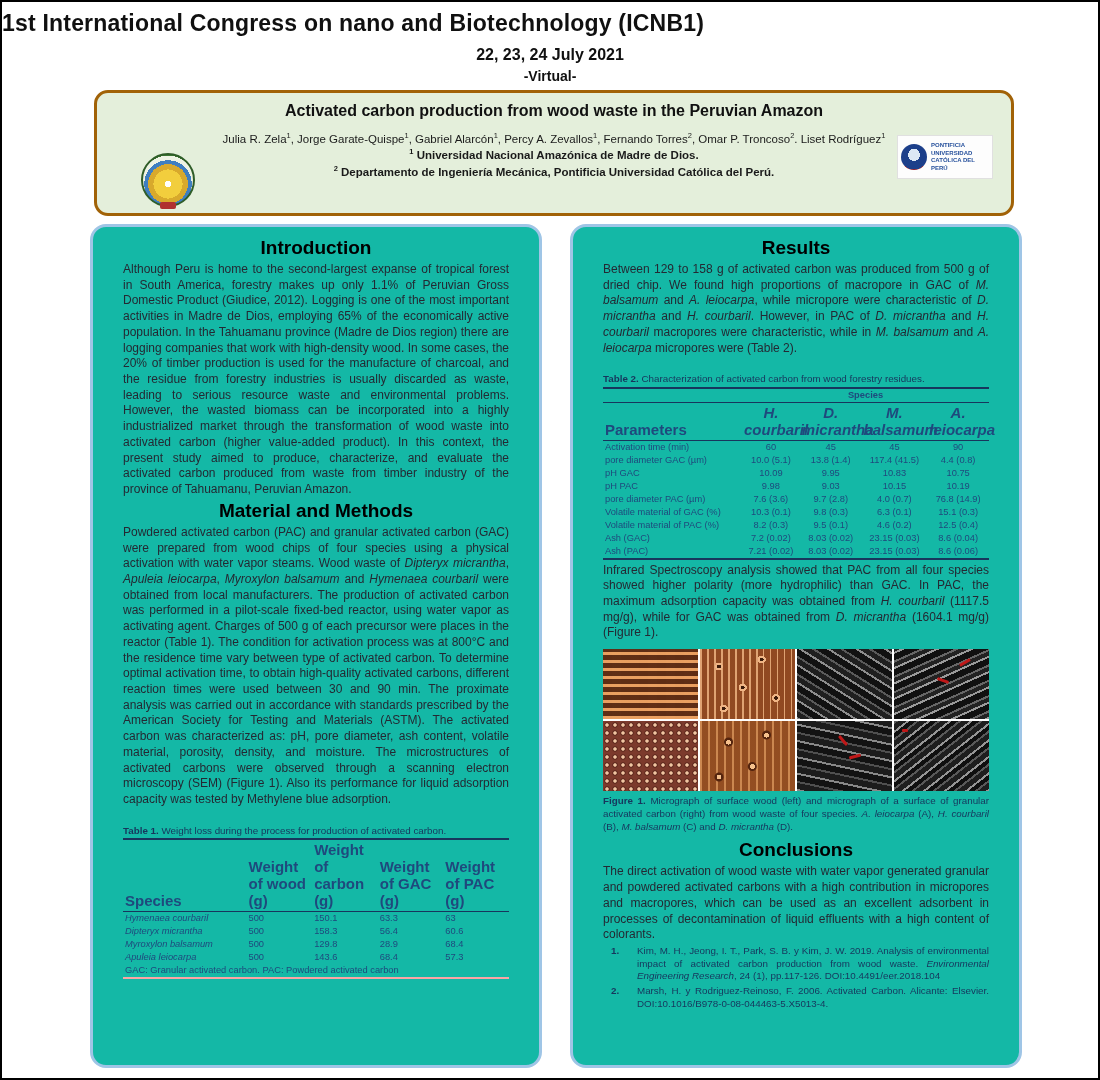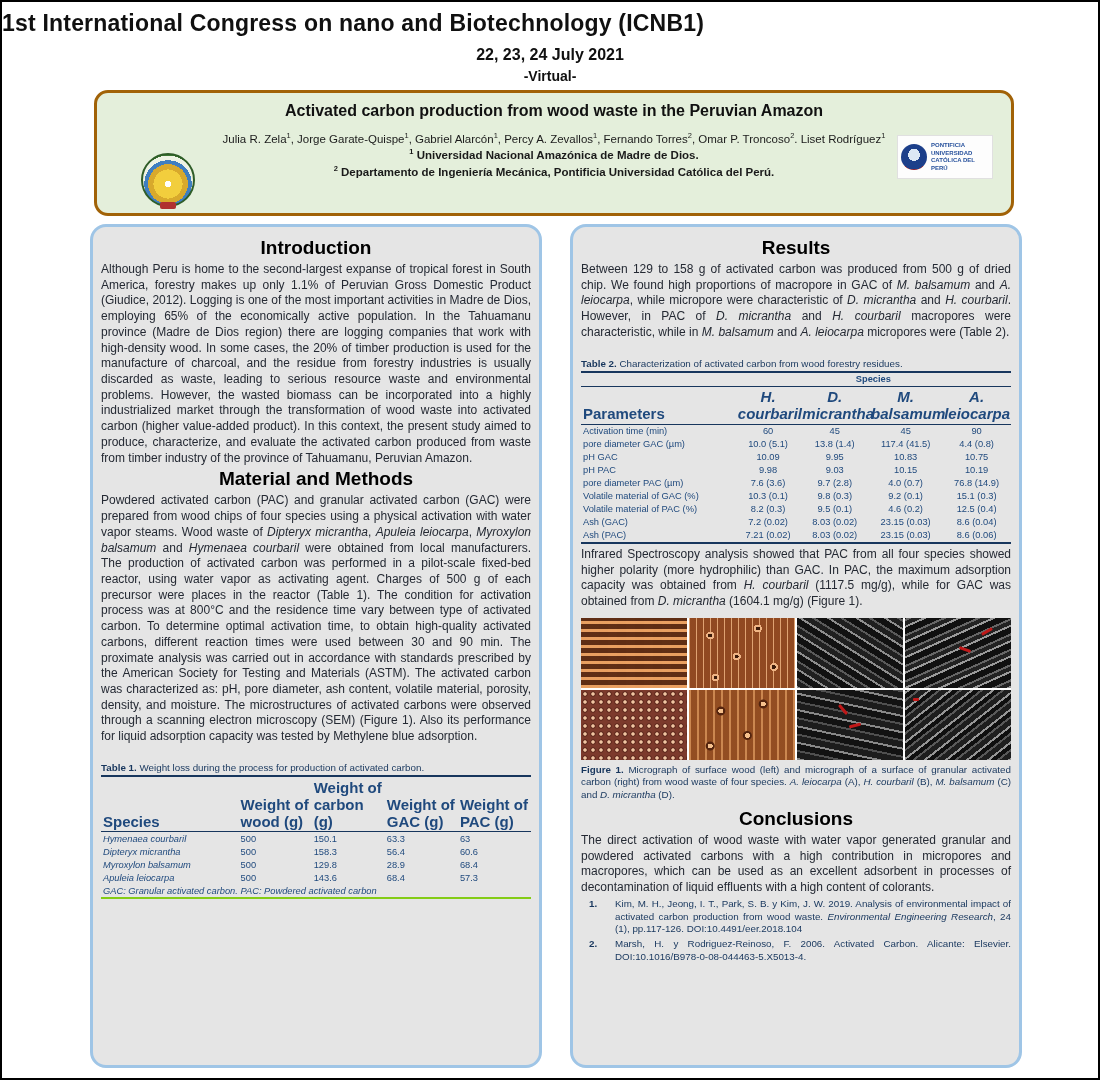--- a/index.html
+++ b/index.html
@@ -25,38 +25,38 @@
     background:radial-gradient(circle at 50% 58%, #ffffff 0 9%, #f2ce3d 9% 38%, #d8a92c 38% 52%, #3f7ec0 52% 62%, #eef3e4 62% 74%, #3d7a35 74% 100%);
     border:2px solid #2f5d28; box-sizing:border-box; }
   .logo-unamad::after { content:""; position:absolute; left:50%; bottom:-4px; transform:translateX(-50%);
     width:16px; height:7px; background:#b03030; border-radius:2px; }
   .logo-pucp { position:absolute; right:18px; top:42px; width:96px; height:44px; background:#fdfdfd;
     border:1px solid #e0e0e0; display:flex; align-items:center; gap:4px; padding:3px; box-sizing:border-box; }
   .pucp-circle { width:26px; height:26px; border-radius:50%; flex:0 0 auto;
     background:radial-gradient(circle at 50% 42%, #dce8f5 0 30%, #1c3f8a 30% 72%, #8a1f2d 72% 100%); }
   .pucp-text { font-size:6px; font-weight:bold; color:#27519c; line-height:1.25; text-transform:uppercase; }
   
-  .panel { position:absolute; top:222px; width:452px; height:844px; background:#e5e5e5;
-    border:3px solid #9fc5e6; border-radius:16px; box-sizing:border-box; padding:8px 8px 10px; }
+  .panel { position:absolute; top:222px; width:452px; height:844px; background:#14b8a6;
+    border:3px solid #9fc5e6; border-radius:16px; box-sizing:border-box; padding:8px 30px 10px; }
   .panel-left { left:88px; }
   .panel-right { left:568px; }
   .sec-h { text-align:center; font-size:19px; font-weight:bold; color:#000; margin:2px 0 3px; }
   .body-p { font-size:12px; line-height:1.31; text-align:justify; margin:0 0 2px; color:#242933; }
   
   .tbl-caption { font-size:9.8px; color:#17365d; margin-top:17px; padding-bottom:1px;
     border-bottom:2px solid #17365d; line-height:1.25; }
   .tbl-caption b { font-weight:bold; }
   table.datatable { width:100%; border-collapse:collapse; color:#1f497d; table-layout:fixed; }
   table.datatable th, table.datatable td { padding:1.5px 2px; font-weight:normal; }
   table.datatable th { font-weight:bold; text-align:left; font-size:15px; vertical-align:bottom; }
   table.datatable td { font-size:9.3px; }
   .t1 th { border-bottom:1.5px solid #17365d; }
   .t1 td.num, .t1 th.num { text-align:left; }
   .t1 td.sp { font-style:italic; }
-  .t1-foot td { font-style:italic; font-size:8.8px; border-top:0; border-bottom:2px solid #84cc16; padding-left:10px; }
+  .t1-foot td { font-size:8.8px; border-top:0; border-bottom:2px solid #fca5a5; padding-left:10px; }
   .t2 .grp th { border-bottom:1px solid #17365d; text-align:center; font-size:9.3px; }
   .t2 .hdr th { border-bottom:1px solid #17365d; }
   .t2 .hdr th.spname { font-style:italic; text-align:center; }
   .t2 td.param { text-align:left; }
   .t2 td.val { text-align:center; }
   .t2 tr:last-child td { border-bottom:2px solid #17365d; }
   
   .fig-grid { margin-top:8px; display:grid; grid-template-columns:repeat(4,1fr);
     grid-template-rows:70px 70px; gap:2px; background:#fff; }
   .fig-cell { position:relative; overflow:hidden; }
@@ -238,21 +238,21 @@
           <td class="param">pore diameter PAC (µm)</td>
           <td class="val">7.6 (3.6)</td>
           <td class="val">9.7 (2.8)</td>
           <td class="val">4.0 (0.7)</td>
           <td class="val">76.8 (14.9)</td>
         </tr>
         <tr>
           <td class="param">Volatile material of GAC (%)</td>
           <td class="val">10.3 (0.1)</td>
           <td class="val">9.8 (0.3)</td>
-          <td class="val">9.2 (0.1)</td>
+          <td class="val">6.3 (0.1)</td>
           <td class="val">15.1 (0.3)</td>
         </tr>
         <tr>
           <td class="param">Volatile material of PAC (%)</td>
           <td class="val">8.2 (0.3)</td>
           <td class="val">9.5 (0.1)</td>
           <td class="val">4.6 (0.2)</td>
           <td class="val">12.5 (0.4)</td>
         </tr>
         <tr>

